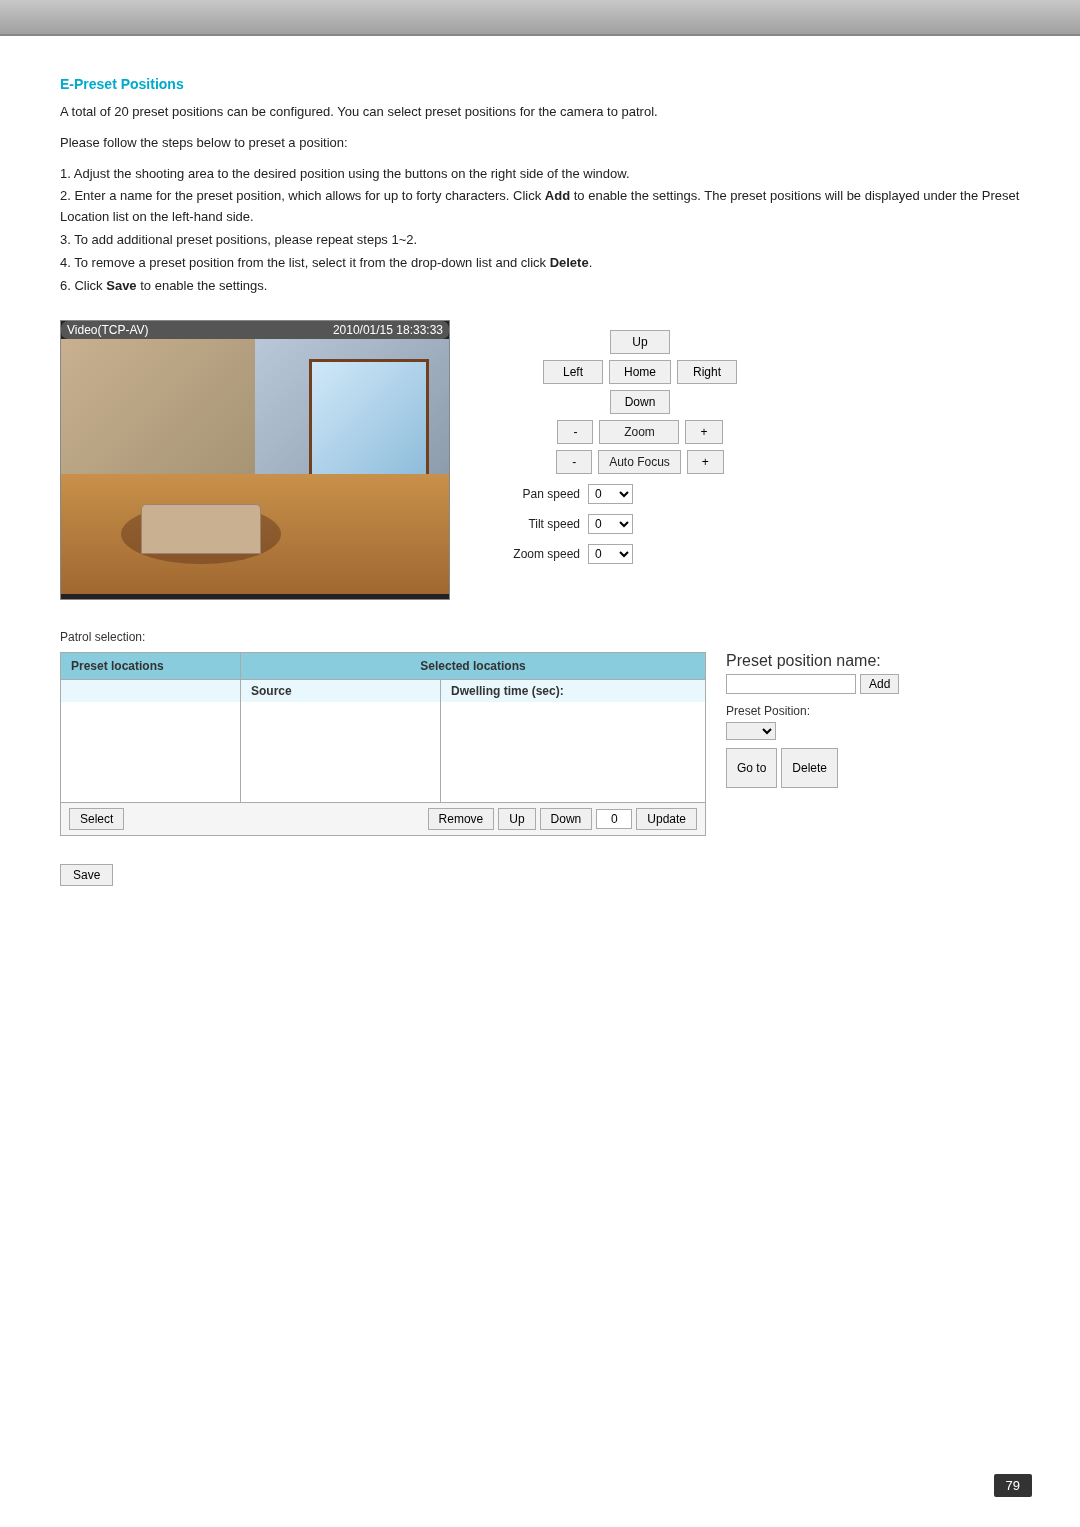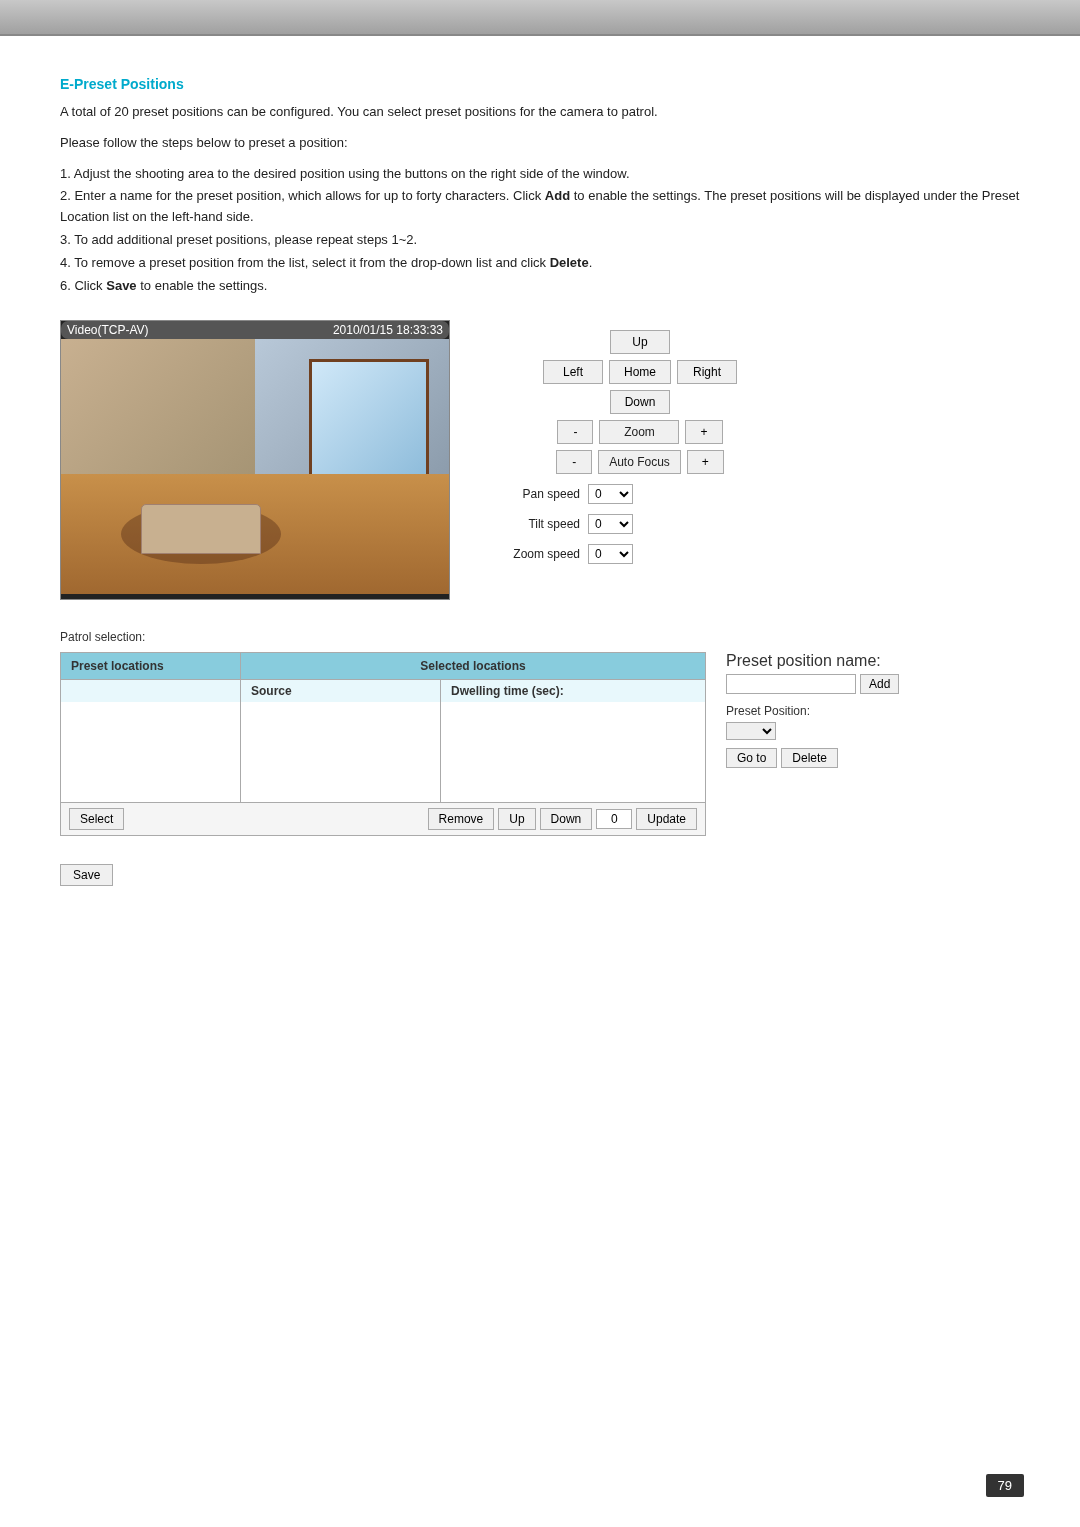--- a/index.html
+++ b/index.html
@@ -328,40 +328,40 @@
       margin-bottom: 8px;
       display: block;
     }
     .goto-delete-row {
       display: flex;
       gap: 4px;
     }
     .goto-btn, .delete-btn {
       background: #f0f0f0;
       border: 1px solid #aaa;
-      padding: 2px 10px;
+      padding: 12px 10px;
       font-size: 12px;
       cursor: pointer;
     }
 
     
     .save-btn {
       background: #f0f0f0;
       border: 1px solid #aaa;
       padding: 3px 12px;
       font-size: 12px;
       cursor: pointer;
       margin-top: 8px;
     }
 
     
     .page-number {
       position: fixed;
       bottom: 30px;
-      right: 56px;
+      right: 48px;
       font-size: 13px;
       color: #333;
       background: #333;
       color: #fff;
       padding: 4px 12px;
       border-radius: 2px;
     }
   </style>
 </head>
 <body>

